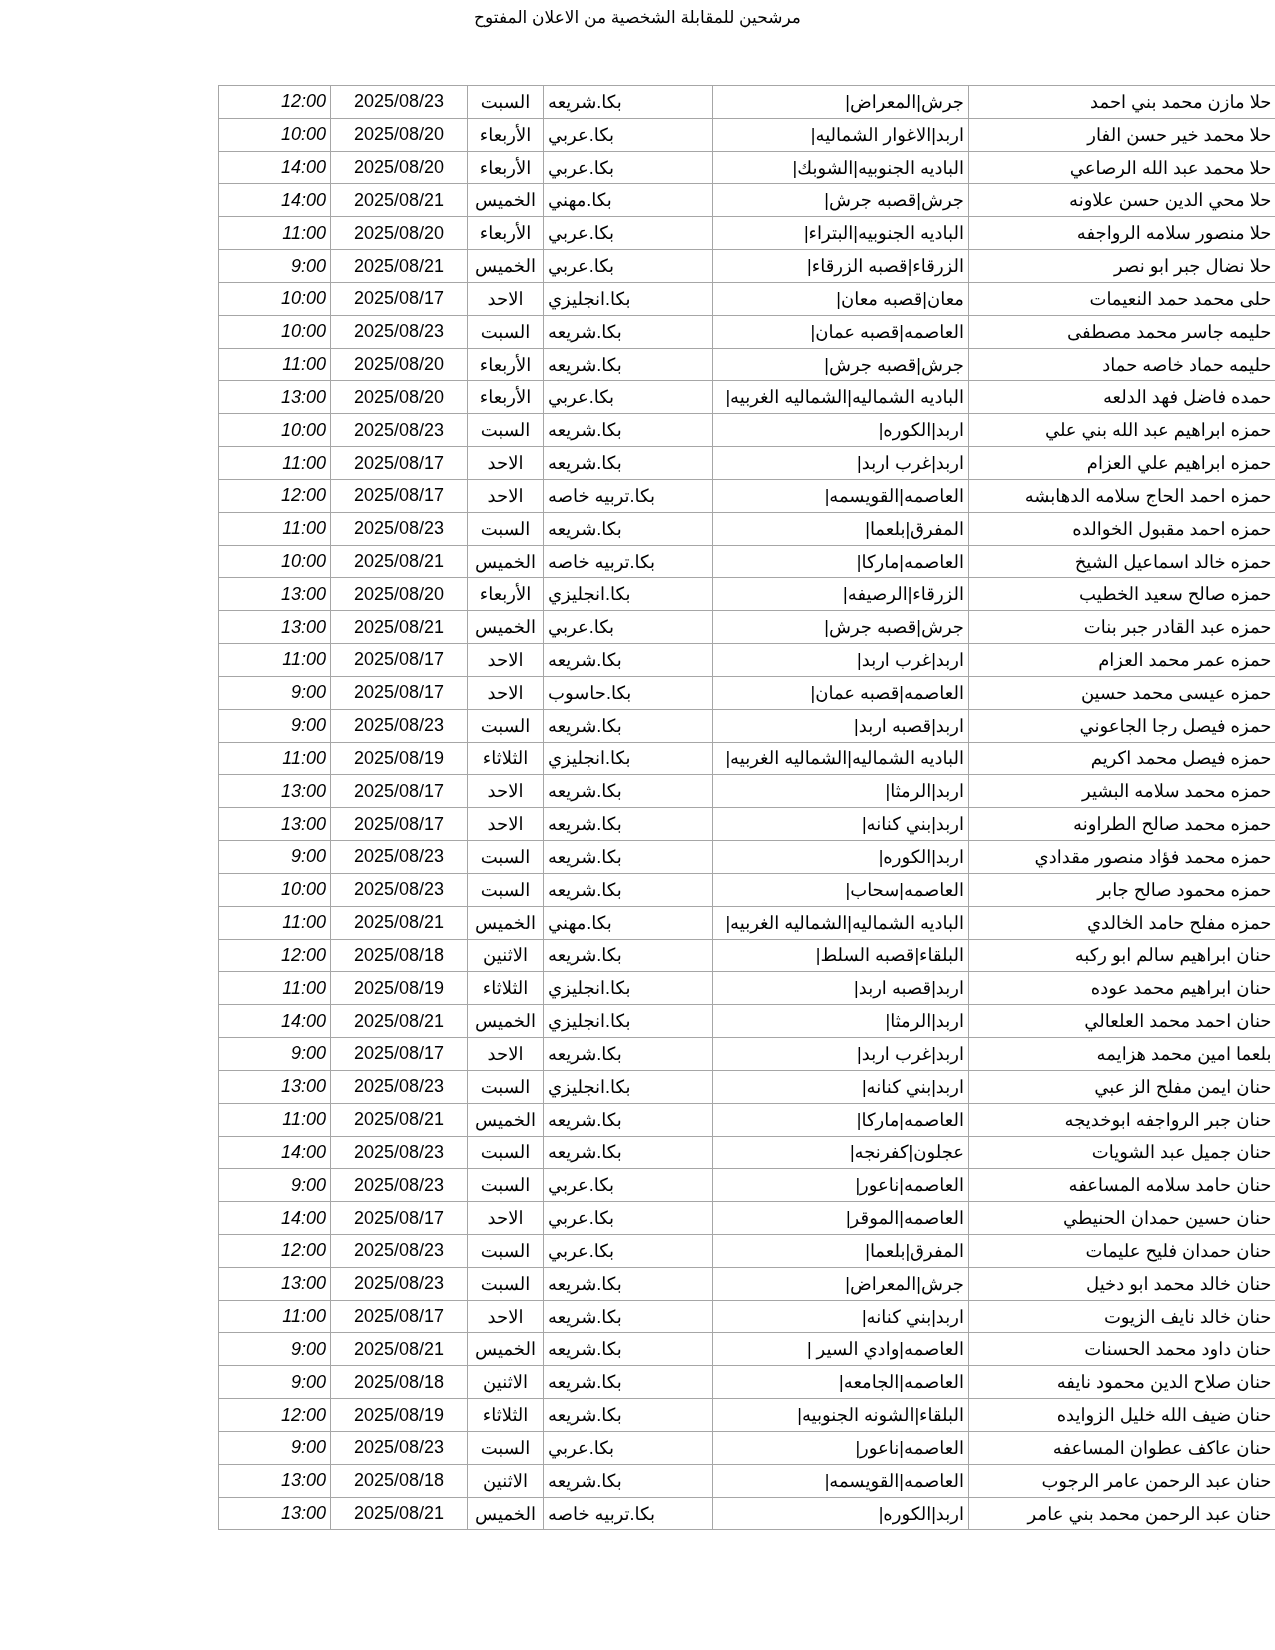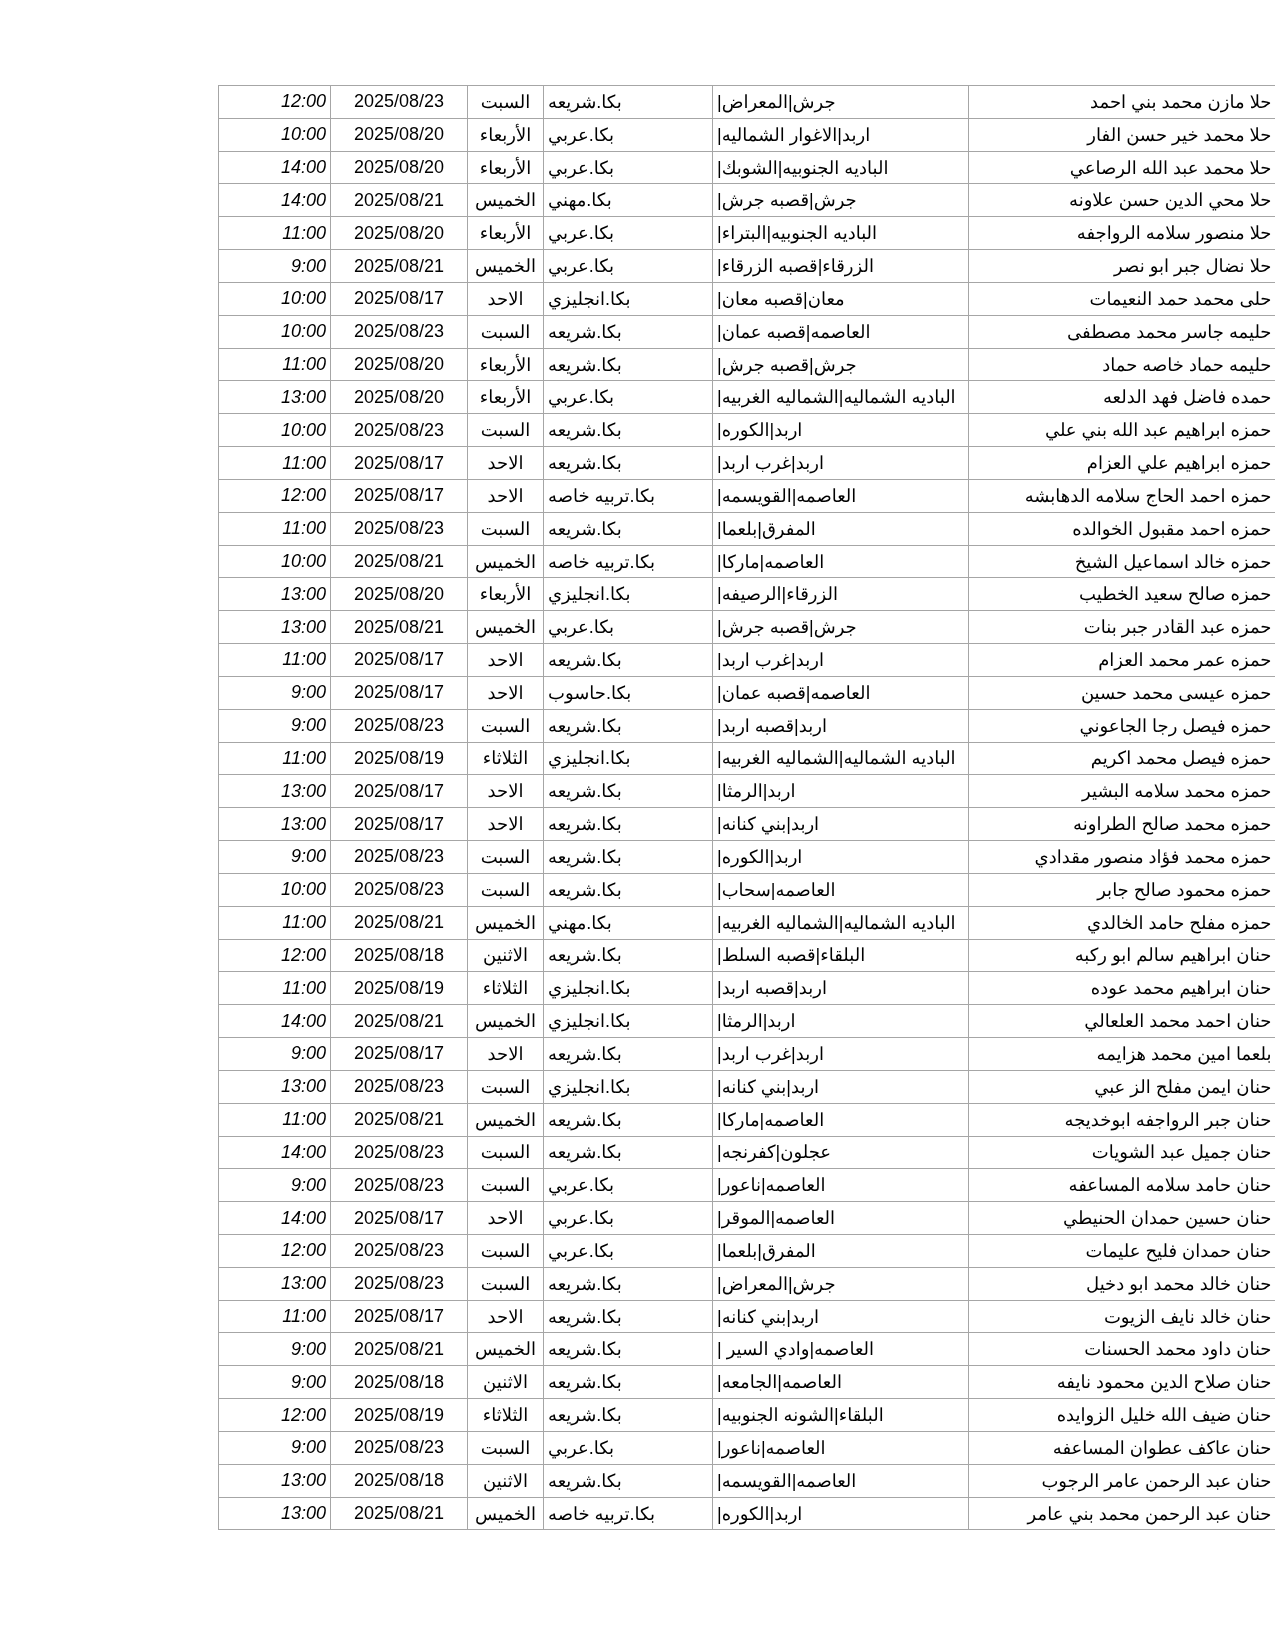--- a/index.html
+++ b/index.html
@@ -35,30 +35,31 @@
     padding:0 4px;
     overflow:hidden;
     white-space:nowrap;
     font-size:18px;
     vertical-align:middle;
     color:#000000;
   }
   
   table.grid td:first-child { border-right:0; }
   td.col-name  { text-align:right; padding-right:9px; }
-  td.col-loc   { text-align:left; padding-right:4px; }
+  td.col-loc   { text-align:right; padding-right:4px; }
   td.col-qual  { text-align:left; }
   td.col-day   { text-align:center; }
   td.col-date  { text-align:center; direction:ltr; font-size:20px; }
   td.col-time  { text-align:right; direction:ltr; font-size:20px;font-style:italic; }
 </style>
 </head>
 <body>
 
 <div class="page">
+  <div class="doc-title">مرشحين للمقابلة الشخصية من الاعلان المفتوح</div>
 
   <table class="grid" dir="rtl">
     <colgroup>
       <col style="width:307px">
       <col style="width:256px">
       <col style="width:169px">
       <col style="width:76px">
       <col style="width:137px">
       <col style="width:112px">
     </colgroup>

